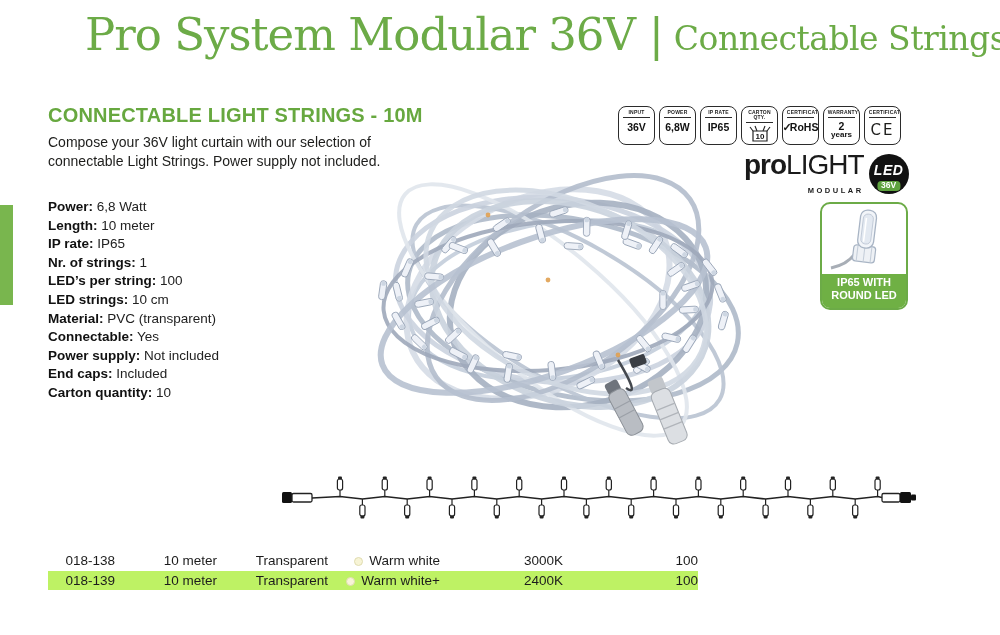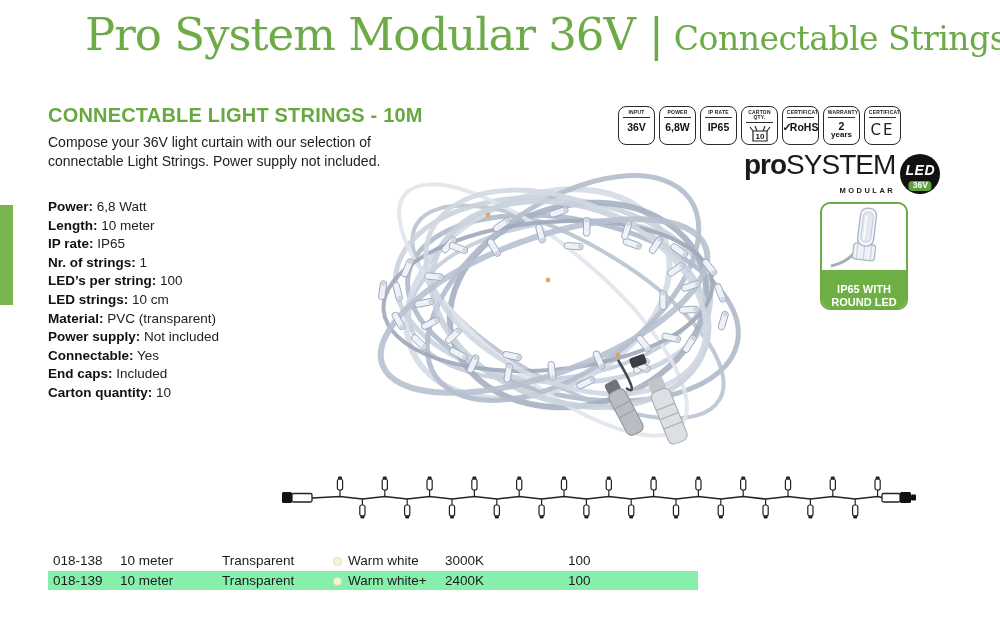--- a/index.html
+++ b/index.html
@@ -56,34 +56,34 @@
   .led-circle .led{color:#fff;font-weight:800;font-style:italic;font-size:14px;margin-top:8px;letter-spacing:0.5px;}
   .led-circle .volt{position:absolute;bottom:3px;left:50%;transform:translateX(-50%);
                     background:var(--green-dark);color:#fff;font-size:8.5px;font-weight:700;
                     padding:0.5px 4px;border-radius:4px;line-height:9px;}
 
   
   .feature-card{position:absolute;left:820px;top:202px;width:88px;height:108px;border:2px solid var(--green);
                 border-radius:10px;background:#fff;overflow:hidden;display:flex;flex-direction:column;}
   .feature-card .img{flex:1;display:flex;align-items:center;justify-content:center;}
   .feature-card .caption{background:#6fb044;color:#fff;font-size:11px;font-weight:700;text-align:center;
-                         line-height:13px;padding:13px 0 6px 0;}
+                         line-height:13px;padding:2px 0 6px 0;}
 
   
   .photo{position:absolute;left:318px;top:160px;}
   .diagram{position:absolute;left:276px;top:472px;}
 
   
   .spec-table{position:absolute;left:48px;top:551px;width:650px;font-size:13.5px;}
   .t-head{display:grid;grid-template-columns:67px 102px 111px 112px 123px 135px;
           border-bottom:2px solid var(--green);padding-bottom:4px;}
   .t-head .hc{color:#67a83f;font-weight:700;font-size:12.5px;letter-spacing:0.2px;padding-left:5px;}
-  .t-row{display:grid;grid-template-columns:67px 102px 111px 112px 123px 135px;align-items:center;height:19.5px;}
+  .t-row{display:grid;grid-template-columns:67px 102px 111px 112px 123px 135px;align-items:center;height:19.5px;text-align:right;}
   .t-row .c{padding-left:5px;color:#1c1c1c;}
-  .t-row.alt{background:#86efac;}
+  .t-row.alt{background:#bef264;}
   .swatch{display:inline-block;width:9px;height:9px;border-radius:50%;background:#f7f4d6;
           border:1px solid #e0dcb0;margin-right:6px;vertical-align:-1px;}
 </style>
 </head>
 <body>
 
 <div class="page">
 
   <h1 class="title"><span class="main">Pro System Modular 36V</span><span class="bar">|</span><span class="sub">Connectable Strings</span></h1>
 
@@ -96,22 +96,22 @@
   </div>
 
   <div class="specs">
     <div class="row"><b>Power:</b> <span>6,8 Watt</span></div>
     <div class="row"><b>Length:</b> <span>10 meter</span></div>
     <div class="row"><b>IP rate:</b> <span>IP65</span></div>
     <div class="row"><b>Nr. of strings:</b> <span>1</span></div>
     <div class="row"><b>LED’s per string:</b> <span>100</span></div>
     <div class="row"><b>LED strings:</b> <span>10 cm</span></div>
     <div class="row"><b>Material:</b> <span>PVC (transparent)</span></div>
+    <div class="row"><b>Connectable:</b> <span>Yes</span></div>
     <div class="row"><b>Power supply:</b> <span>Not included</span></div>
-    <div class="row"><b>Connectable:</b> <span>Yes</span></div>
     <div class="row"><b>End caps:</b> <span>Included</span></div>
     <div class="row"><b>Carton quantity:</b> <span>10</span></div>
   </div>
 
   <div class="badges">
     <div class="badge">
       <div class="blabel">INPUT</div>
       <div class="bval">36V</div>
     </div>
     <div class="badge">
@@ -143,21 +143,21 @@
       <div class="bval2">years</div>
     </div>
     <div class="badge">
       <div class="blabel">CERTIFICATE</div>
       <div class="ce">CE</div>
     </div>
   </div>
 
   <div class="brand">
     <div class="words">
-      <div class="line1"><span class="pro">pro</span><span class="sys">SYSTEM</span></div>
+      <div class="line1"><span class="pro">pro</span><span class="sys">LIGHT</span></div>
       <div class="modular">MODULAR</div>
     </div>
     <div class="led-circle">
       <span class="led">LED</span>
       <span class="volt">36V</span>
     </div>
   </div>
 
   <div class="feature-card">
     <div class="img">

